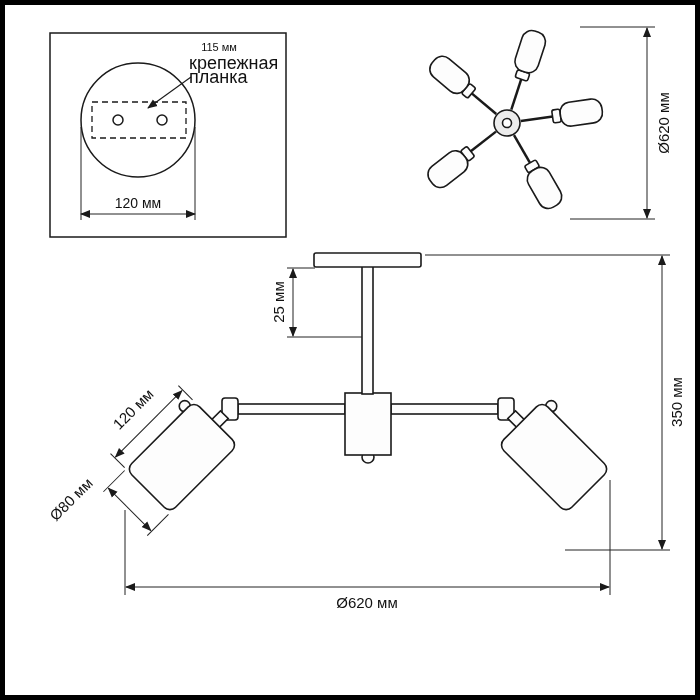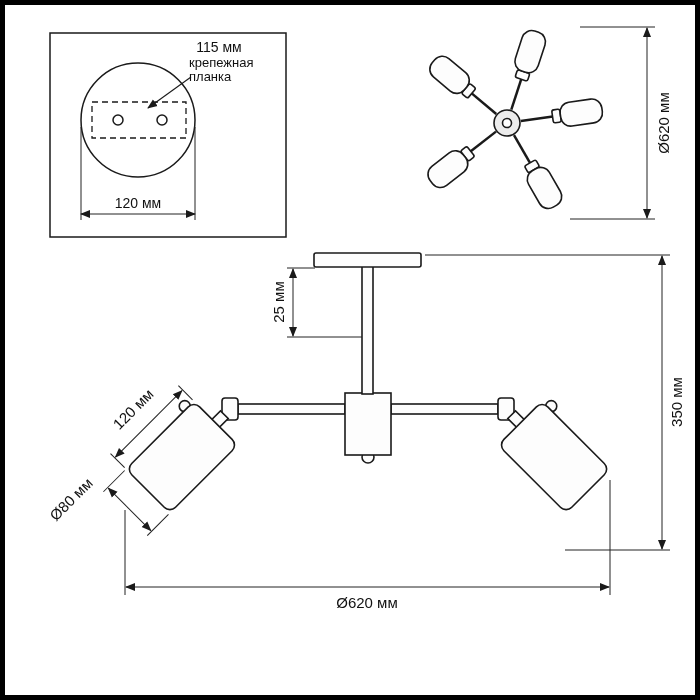--- a/index.html
+++ b/index.html
@@ -6,22 +6,22 @@
   .page{
     position:relative;width:700px;height:700px;background:#fff;
     border:5px solid #000;box-sizing:border-box;overflow:hidden;
     font-family:"Liberation Sans",sans-serif;
   }
   svg{position:absolute;left:0;top:0;}
   .lbl{
     position:absolute;font-size:15px;color:#111;white-space:nowrap;
     transform-origin:center;font-family:"Liberation Sans",sans-serif;
   }
-  .lbl.small{font-size:14px;}
-  .lbl-block{position:absolute;font-size:13px;line-height:14px;color:#111;}
+  .lbl.small{font-size:11px;}
+  .lbl-block{position:absolute;font-size:18px;line-height:14px;color:#111;}
   .r90{transform:translate(-50%,-50%) rotate(-90deg);}
   .r45{transform:translate(-50%,-50%) rotate(-45deg);}
   .r0{transform:translate(-50%,-50%);}
 </style>
 </head>
 <body>
 
 <div class="page">
 
   <svg width="700" height="700" viewBox="0 0 700 700">

